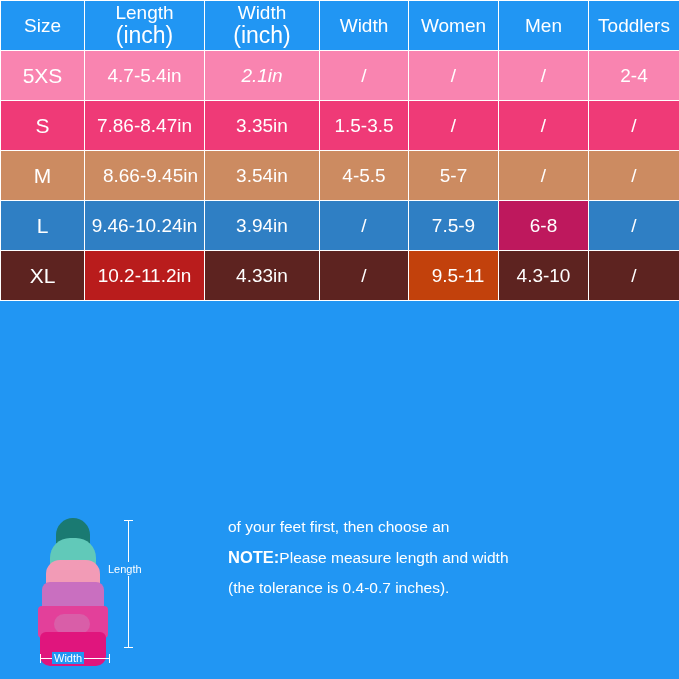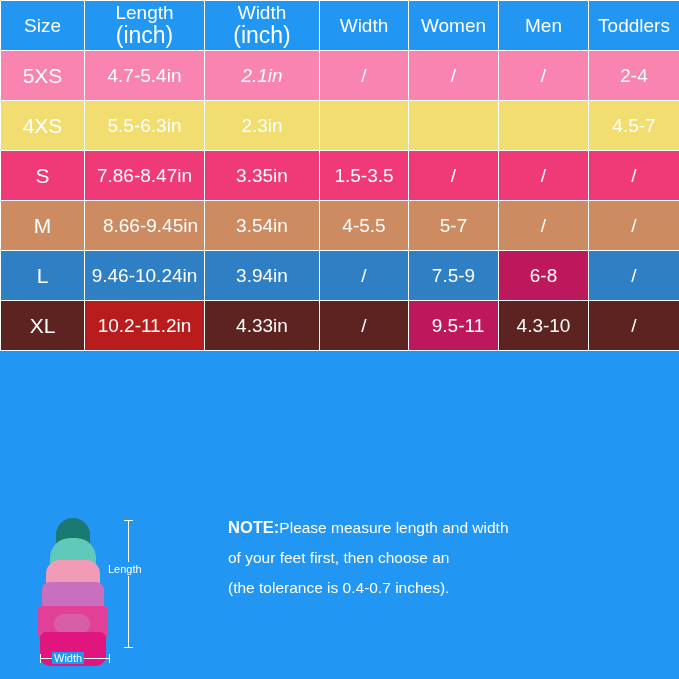--- a/index.html
+++ b/index.html
@@ -262,29 +262,20 @@
       <tr>
         <td class="sizecell" style="background: rgb(249, 132, 176);">5XS</td>
         <td style="background: rgb(249, 132, 176);">4.7-5.4in</td>
         <td style="background: rgb(249, 132, 176); font-style: italic;">2.1in</td>
         <td style="background: rgb(249, 132, 176);">/</td>
         <td style="background: rgb(249, 132, 176);">/</td>
         <td style="background: rgb(249, 132, 176);">/</td>
         <td style="background: rgb(249, 132, 176);">2-4</td>
       </tr>
       <tr>
-        <td class="sizecell" style="background: rgb(242, 221, 113);">4XS</td>
-        <td style="background: rgb(242, 221, 113);">5.5-6.3in</td>
-        <td style="background: rgb(242, 221, 113);">2.3in</td>
-        <td style="background: rgb(242, 221, 113);"></td>
-        <td style="background: rgb(242, 221, 113);"></td>
-        <td style="background: rgb(242, 221, 113);"></td>
-        <td style="background: rgb(242, 221, 113);">4.5-7</td>
-      </tr>
-      <tr>
         <td class="sizecell" style="background: rgb(239, 58, 119);">S</td>
         <td style="background: rgb(239, 58, 119);">7.86-8.47in</td>
         <td style="background: rgb(239, 58, 119);">3.35in</td>
         <td style="background: rgb(239, 58, 119);">1.5-3.5</td>
         <td style="background: rgb(239, 58, 119);">/</td>
         <td style="background: rgb(239, 58, 119);">/</td>
         <td style="background: rgb(239, 58, 119);">/</td>
       </tr>
       <tr>
         <td class="sizecell" style="background: rgb(204, 139, 97);">M</td>
@@ -302,21 +293,21 @@
         <td style="background: rgb(47, 127, 196);">/</td>
         <td style="background: rgb(47, 127, 196);">7.5-9</td>
         <td style="background: #be185d;">6-8</td>
         <td style="background: rgb(47, 127, 196);">/</td>
       </tr>
       <tr>
         <td class="sizecell" style="background: rgb(93, 35, 32);">XL</td>
         <td style="background: #b91c1c;">10.2-11.2in</td>
         <td style="background: rgb(93, 35, 32);">4.33in</td>
         <td style="background: rgb(93, 35, 32);">/</td>
-        <td style="background: #be185d; padding-left: 9px;">9.5-11</td>
+        <td style="background: #c2410c; padding-left: 9px;">9.5-11</td>
         <td style="background: rgb(93, 35, 32);">4.3-10</td>
         <td style="background: rgb(93, 35, 32);">/</td>
       </tr>
     </tbody>
   </table>
 
   <div id="note">
     <div id="fin-area">
       <div class="fin">
         <div class="blade-dark"></div>
@@ -326,21 +317,21 @@
         <div class="blade-mag"></div>
         <div class="hole"></div>
         <div class="foot"></div>
       </div>
       <div class="meas-v"></div>
       <div class="meas-v-label">Length</div>
       <div class="meas-h"></div>
       <div class="meas-h-label">Width</div>
     </div>
     <div id="note-text">
+      <div>of your feet first, then choose an</div>
       <div>
         <span class="lbl">NOTE:</span><span>Please measure length and width</span>
       </div>
-      <div>of your feet first, then choose an</div>
       <div>(the tolerance is 0.4-0.7 inches).</div>
     </div>
   </div>
 
 </div>
 
 </body></html>

